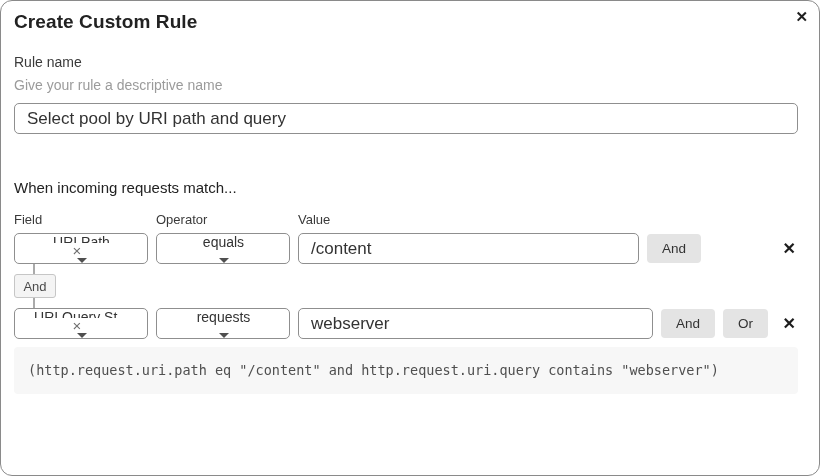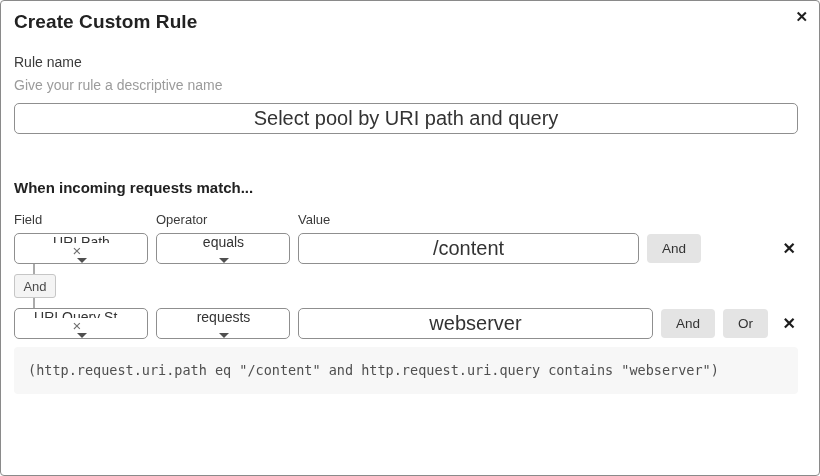--- a/index.html
+++ b/index.html
@@ -4,49 +4,48 @@
 <style>
   * { margin:0; padding:0; box-sizing:border-box; }
   html,body { background:#fff; }
   body { font-family:"Liberation Sans", sans-serif; }
 
   .modal {
     position:relative;
     width:820px; height:476px;
     background:#fff;
     border:1px solid #8a8a8a;
-    border-radius:4px;
+    border-radius:12px;
     padding:9px 21px 4px 13px;
     overflow:hidden;
   }
 
   .modal-title {
     font-size:19px; font-weight:700; color:#222;
     line-height:24px; letter-spacing:.1px;
   }
   .close-btn {
     position:absolute; top:7px; right:11px;
     background:none; border:none;
     font-size:15px; font-weight:700; color:#1f1f1f;
     cursor:pointer; line-height:18px;
   }
 
   .field-label { margin-top:20px; font-size:14px; color:#3a3a3a; line-height:17px; }
   .field-hint  { margin-top:6px;  font-size:14px; color:#9b9b9b; line-height:17px; }
 
   .text-input {
     height:31px; border:1px solid #8f8f8f; border-radius:5px;
-    padding:0 12px; font-size:20px; color:#333;
+    padding:0 12px; font-size:17px; color:#333;
     font-family:"Liberation Sans", sans-serif; background:#fff;
     outline:none;
-    text-align:center;
   }
   .rule-name-input { margin-top:9px; width:100%; display:block; }
 
-  .match-heading { margin-top:44px; font-size:15px; font-weight:700; color:#222; line-height:19px; }
+  .match-heading { margin-top:44px; font-size:15px; font-weight:400; color:#222; line-height:19px; }
 
   .col-labels { margin-top:15px; display:flex; font-size:13px; color:#3a3a3a; line-height:16px; }
   .col-field, .col-operator { width:142px; }
 
   .cond-row { margin-top:5px; display:flex; align-items:center; gap:8px; height:31px; }
 
   .select {
     width:134px; height:31px; background:#fff;
     border:1px solid #8f8f8f; border-radius:5px;
     display:flex; align-items:center;

